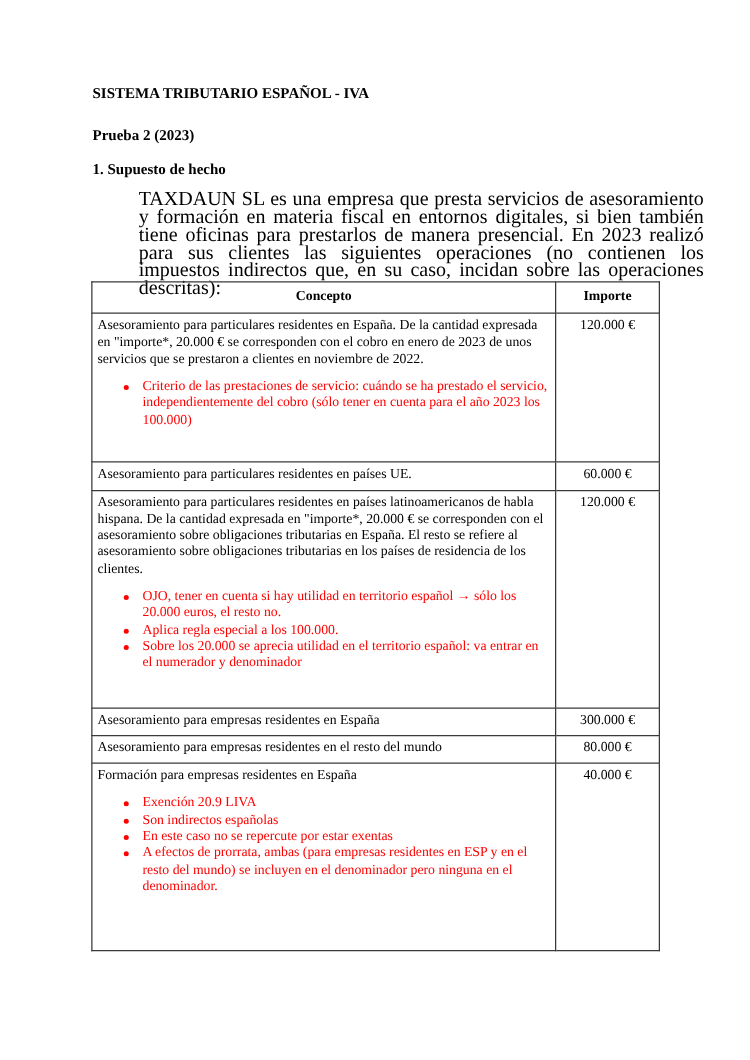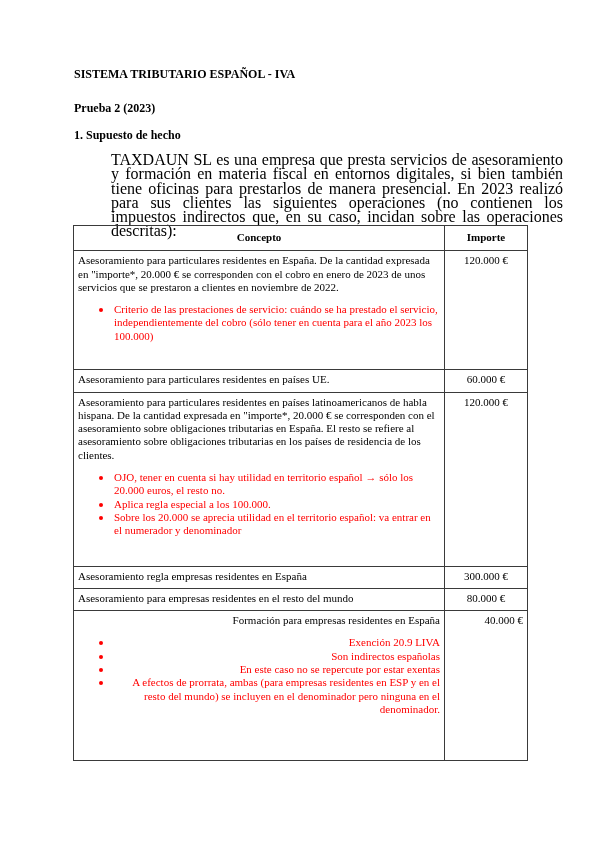--- a/index.html
+++ b/index.html
@@ -34,21 +34,21 @@
       margin: 9px 0 0 0; padding: 0 0 0 36px; color: #ff0000;
       list-style: none;
     }
     ul.notes li { position: relative; }
     ul.notes li::before {
       content: ""; position: absolute; left: -15px; top: 5px;
       width: 4px; height: 4px; border-radius: 50%; background: #ff0000;
     }
     tr.r1 td { height: 110px; }
     tr.r3 td { height: 165px; margin-left: 44px; }
-    tr.r6 td { height: 141px; text-align: right; }
+    tr.r6 td { height: 141px; }
   </style>
 </head>
 <body>
 
 <div class="page">
   <div class="h" id="h1">SISTEMA TRIBUTARIO ESPAÑOL - IVA</div>
   <div class="h" id="h2">Prueba 2 (2023)</div>
   <div class="h" id="h3">1. Supuesto de hecho</div>
   <div class="intro">TAXDAUN SL es una empresa que presta servicios de asesoramiento y formación en materia fiscal en entornos digitales, si bien también tiene oficinas para prestarlos de manera presencial. En 2023 realizó para sus clientes las siguientes operaciones (no contienen los impuestos indirectos que, en su caso, incidan sobre las operaciones descritas):</div>
 
@@ -85,21 +85,21 @@
           <ul class="notes">
             <li>OJO, tener en cuenta si hay utilidad en territorio español → sólo los 20.000 euros, el resto no.</li>
             <li>Aplica regla especial a los 100.000.</li>
             <li>Sobre los 20.000 se aprecia utilidad en el territorio español: va entrar en el numerador y denominador</li>
           </ul>
         </td>
         <td class="amt">120.000 €</td>
       </tr>
       <tr>
         <td>
-          <div>Asesoramiento regla empresas residentes en España</div>
+          <div>Asesoramiento para empresas residentes en España</div>
         </td>
         <td class="amt">300.000 €</td>
       </tr>
       <tr>
         <td>
           <div>Asesoramiento para empresas residentes en el resto del mundo</div>
         </td>
         <td class="amt">80.000 €</td>
       </tr>
       <tr class="r6">

